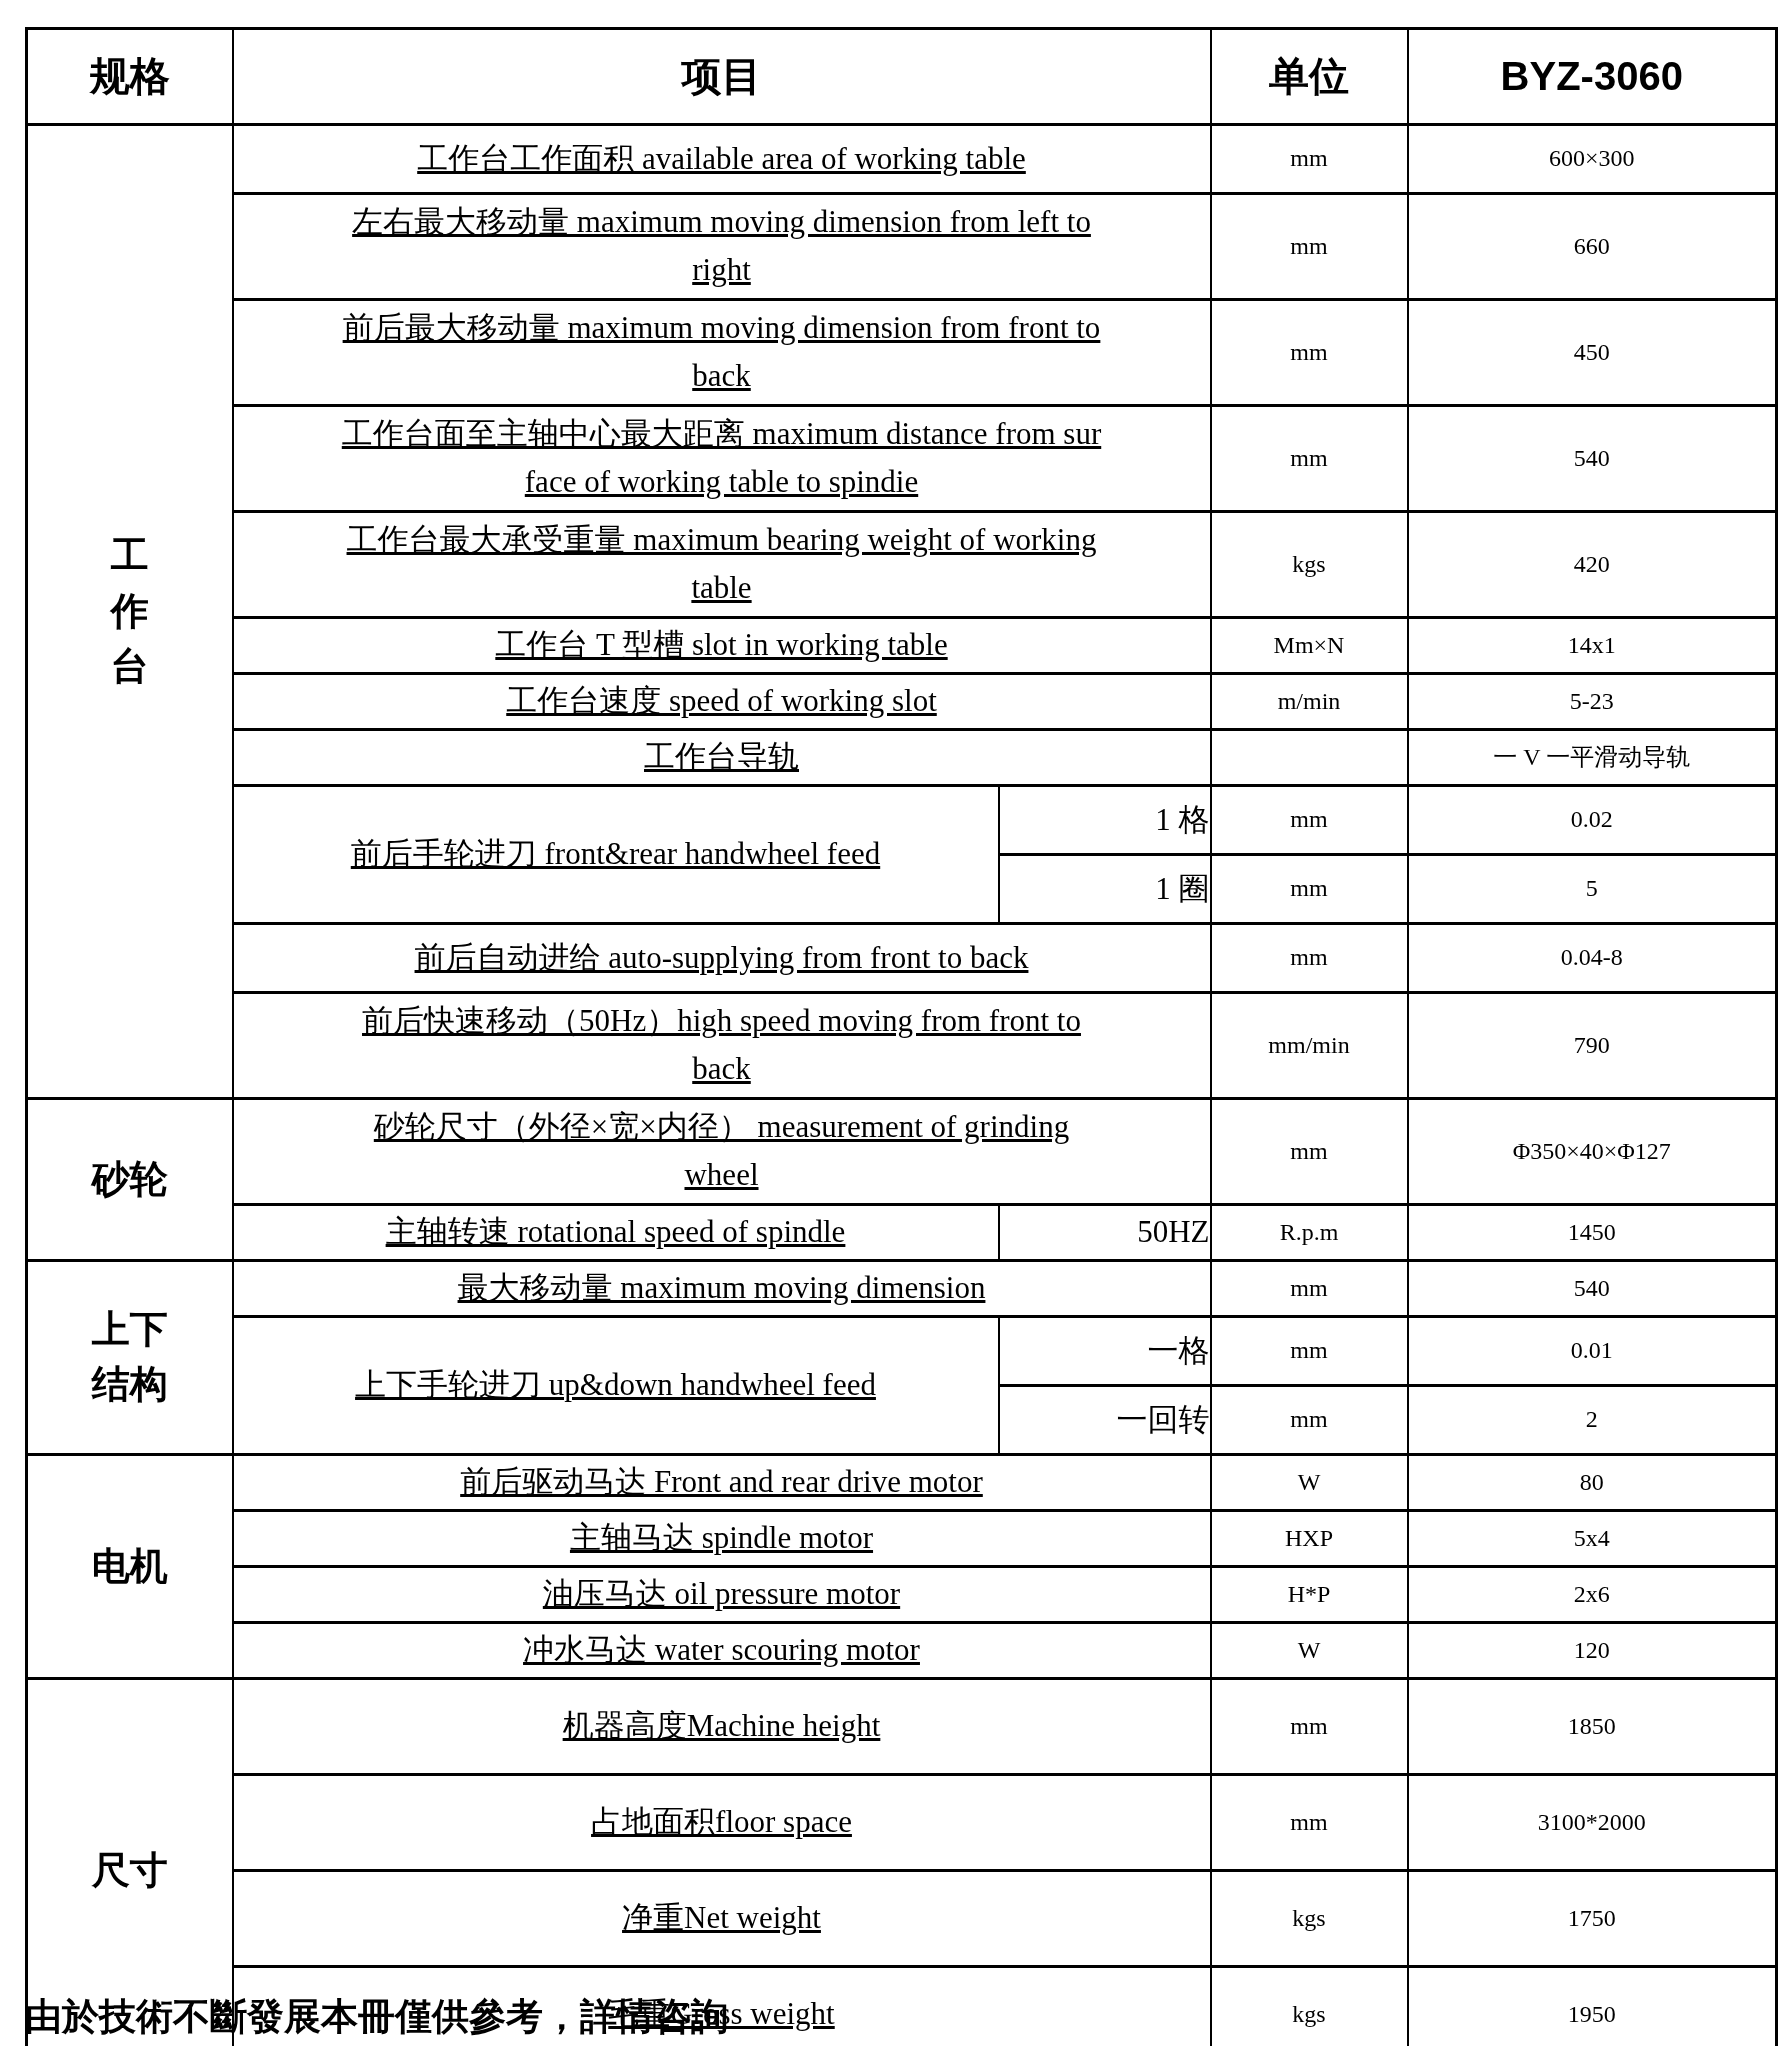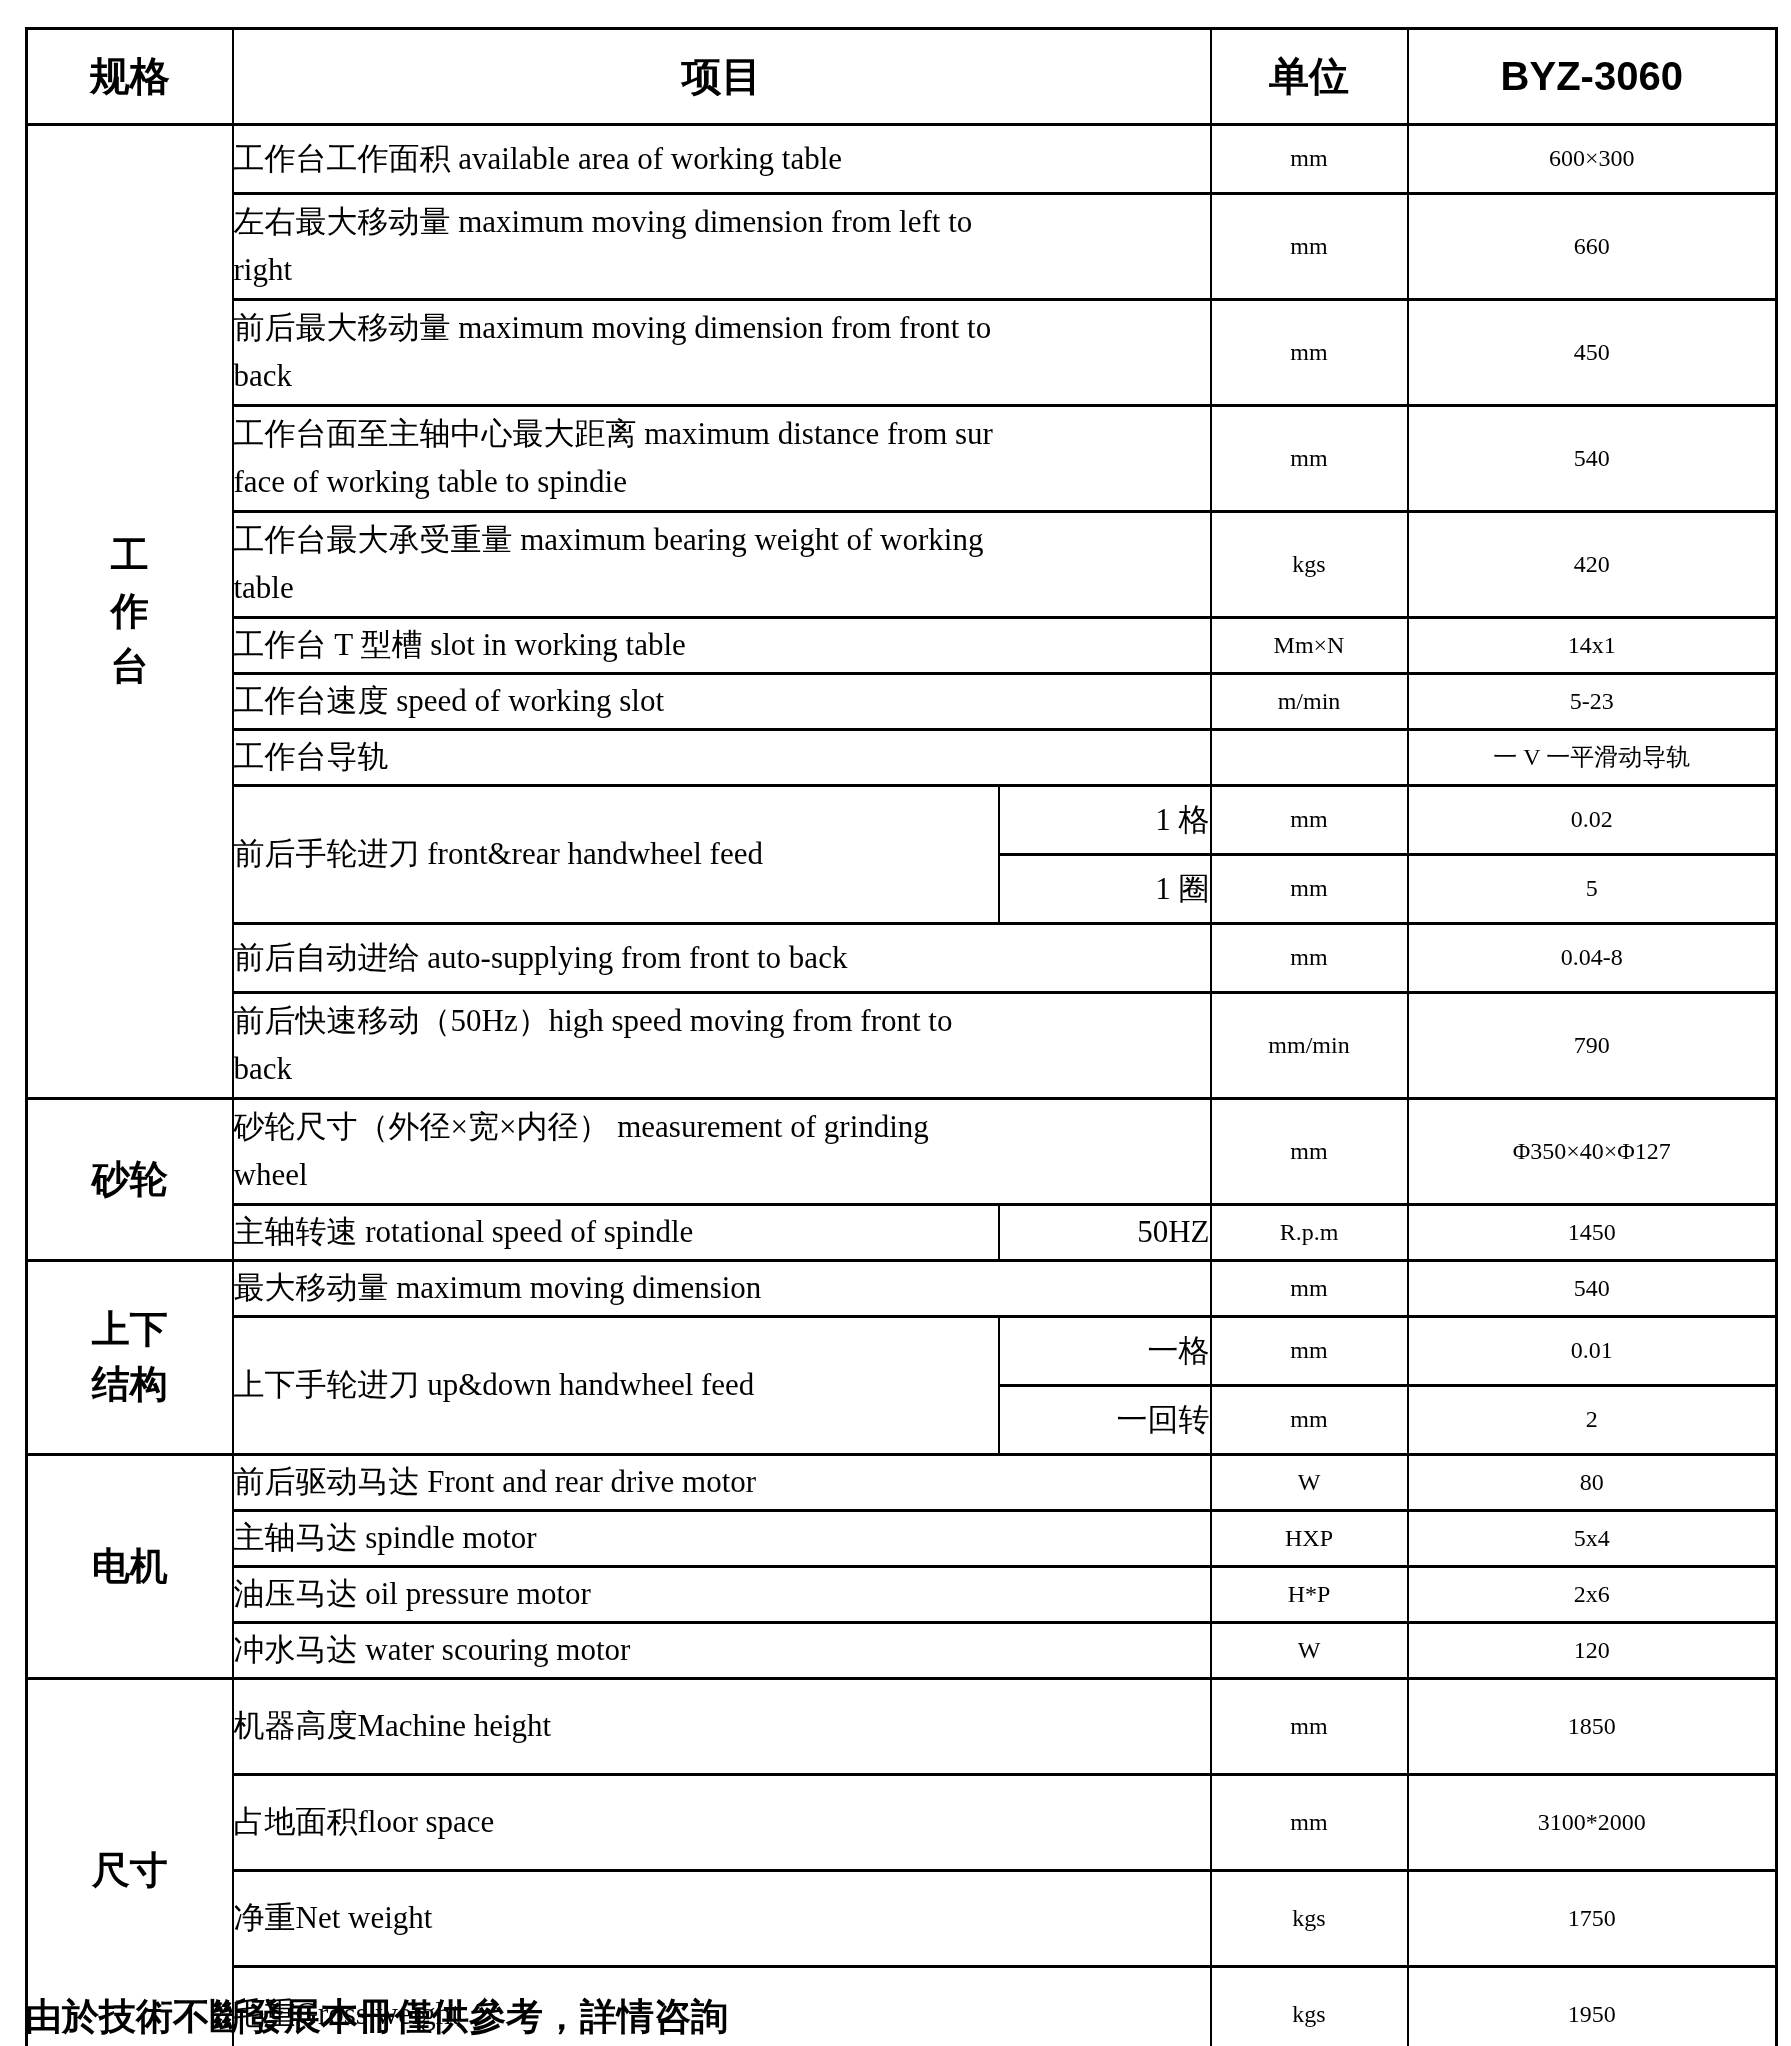--- a/index.html
+++ b/index.html
@@ -56,25 +56,26 @@
   td.group {
     font-family: "Liberation Sans", "DejaVu Sans", sans-serif;
     font-weight: bold;
     font-size: 38px;
     text-align: center;
     white-space: pre-line;
     line-height: 1.45;
   }
   td.item {
     font-size: 31px;
-    text-align: left;
+    text-align: center;
     padding-left: 16.6px;
     padding-right: 11.6px;
     white-space: pre-line;
     line-height: 48px;
+    text-decoration: underline;
   }
   td.sub {
     font-size: 31px;
     text-align: right;
     padding-left: 18.3px;
   }
   td.unit, td.val {
     font-size: 24px;
     text-align: center;
   }

